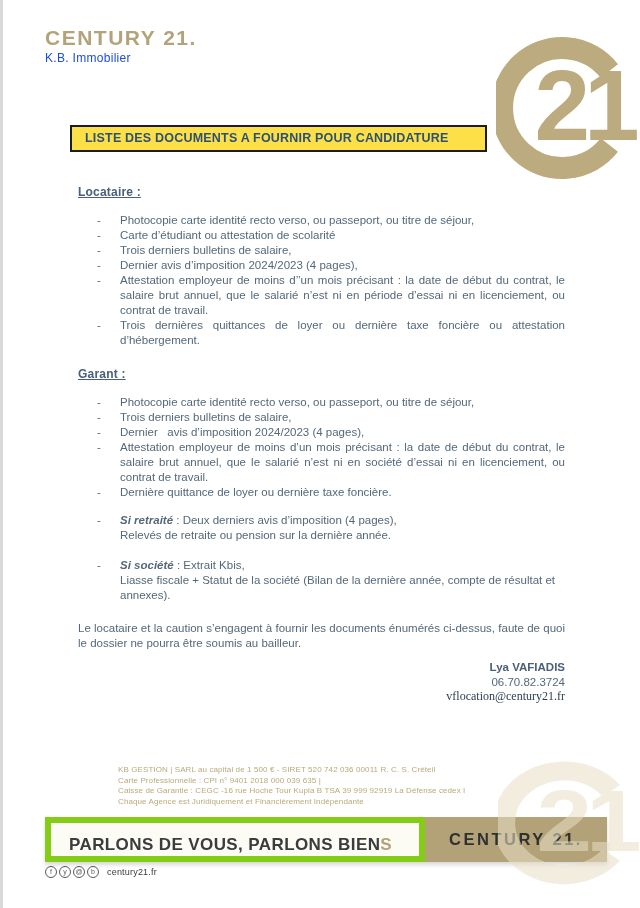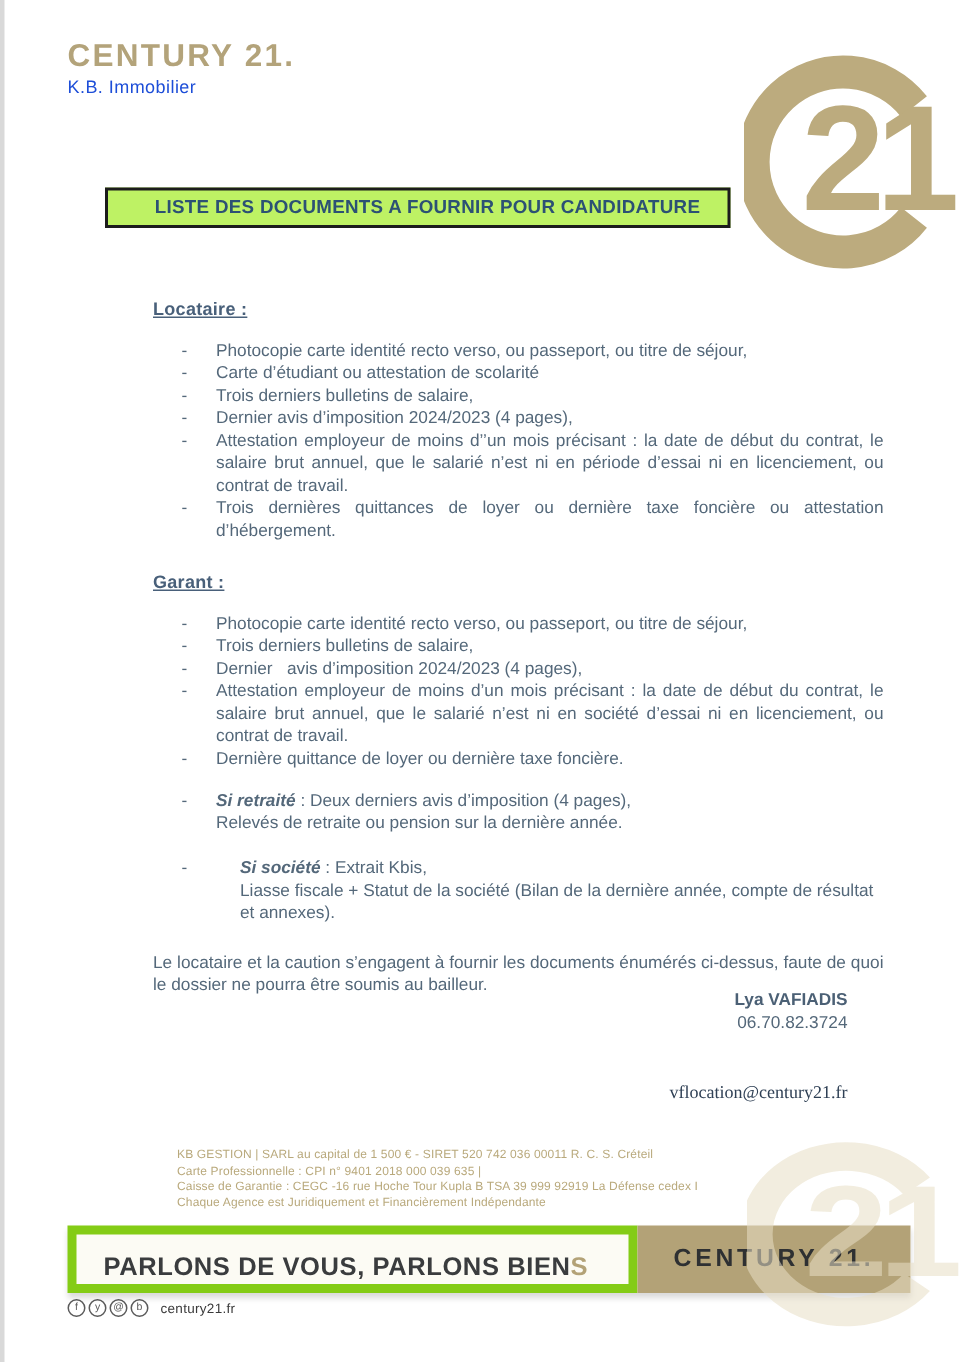--- a/index.html
+++ b/index.html
@@ -13,54 +13,54 @@
 
   
   .brand-block{position:absolute;left:45px;top:26px;}
   .brand-wordmark{font-size:21px;font-weight:700;letter-spacing:1.5px;color:#b3a37a;line-height:24px;}
   .brand-sub{font-size:12px;color:#1d4ed8;letter-spacing:.3px;margin-top:1px;}
   .seal{position:absolute;left:496px;top:18px;width:150px;height:185px;}
 
   
   .title-box{
     position:absolute;left:70px;top:125px;width:417px;height:27px;
-    border:2px solid #1c1c1c;box-sizing:border-box;background:#bef264;text-align:center;
+    border:2px solid #1c1c1c;box-sizing:border-box;background:#fde047;
   }
   .title-box .t{
     display:block;padding-left:13px;line-height:23px;
     font-size:12.5px;font-weight:700;letter-spacing:.2px;color:#2c5174;
   }
 
   
   .content{
-    position:absolute;left:78px;top:199px;width:487px;
-    color:#54687a;font-size:11.5px;line-height:15px;margin-left:24px;
+    position:absolute;left:78px;top:185px;width:487px;
+    color:#54687a;font-size:11.5px;line-height:15px;
   }
   .sec-head{
     font-size:12px;font-weight:700;text-decoration:underline;
     color:#49607a;letter-spacing:.2px;
   }
   .doc-list{margin:13px 0 0 19px;}
   .li{display:flex;}
   .li .dash{flex:none;width:23px;}
   .li .dash::before{content:"-";}
   .li .txt{flex:1;}
   .justify .txt{text-align:justify;}
   .prewrap .txt{white-space:pre-wrap;}
   .preline{white-space:pre-line;}
   .li.special{margin-top:13px;}
-  .li.special2{margin-top:15px;gap:16px;}
+  .li.special2{margin-top:15px;}
   .si{font-weight:700;font-style:italic;}
   .garant-gap{height:19px;}
   .closing{margin-top:18px;text-align:justify;}
 
   
   .contact{position:absolute;right:75px;top:660px;text-align:right;color:#54687a;font-size:11.5px;line-height:14.5px;}
   .contact .name{font-weight:700;color:#4b6075;}
-  .contact .email{font-family:"Liberation Serif","DejaVu Serif",serif;color:#2f4055;font-size:12px;margin-top:32px;}
+  .contact .email{font-family:"Liberation Serif","DejaVu Serif",serif;color:#2f4055;font-size:12px;}
 
   
   .legal{position:absolute;left:118px;top:765px;color:#b9a97c;font-size:8px;line-height:10.5px;letter-spacing:.1px;z-index:3;}
 
   
   .watermark{position:absolute;left:498px;top:745px;width:150px;height:160px;opacity:.55;z-index:2;pointer-events:none;}
 
   
   .banner{position:absolute;left:45px;top:817px;width:562px;height:45px;display:flex;z-index:1;box-shadow:0 3px 4px rgba(0,0,0,.15);}
   .banner .white{

